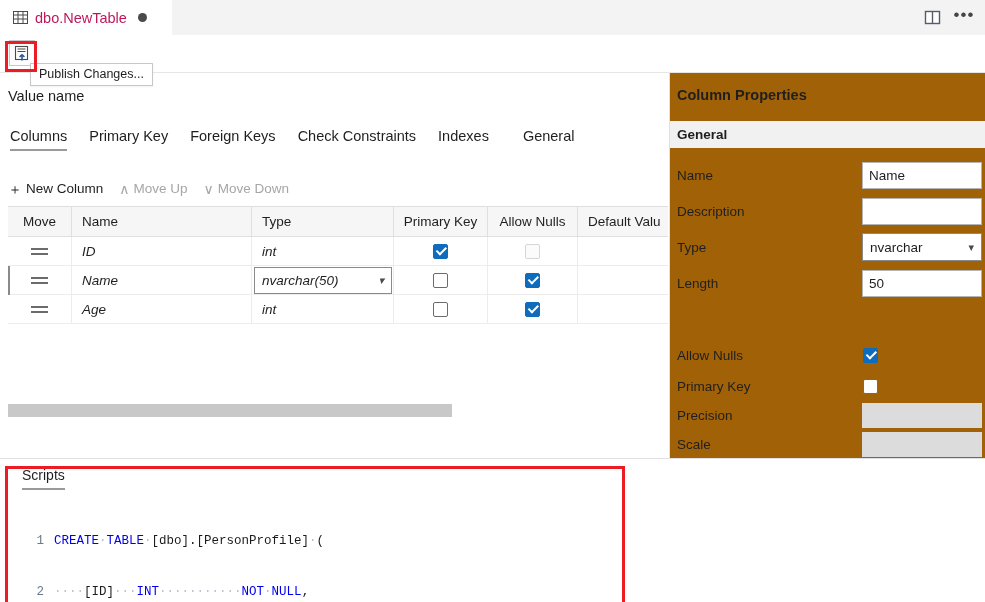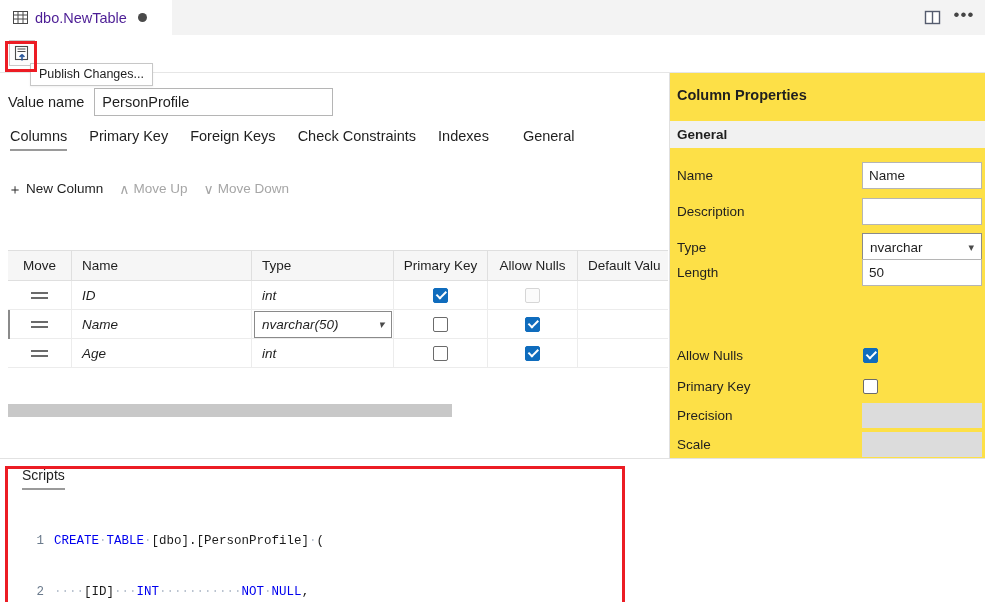--- a/index.html
+++ b/index.html
@@ -19,21 +19,21 @@
     position: absolute; left: 0; top: 0; width: 985px; height: 35px;
     background: #f3f3f3;
     display: flex; align-items: stretch;
   }
   .tab {
     display: flex; align-items: center; gap: 7px;
     padding: 0 14px 0 12px;
     background: #ffffff;
     height: 35px;
     font-size: 14.5px;
-    color: #4c1d95;
+    color: #be185d;
     cursor: pointer;
     min-width: 172px;
   }
   .tab-label { white-space: nowrap; }
   .dirty-dot {
     width: 9px; height: 9px; border-radius: 50%;
     background: #4a4a4a; display: inline-block; margin-left: 4px;
   }
   .tab-icon { display: inline-flex; width: 16px; height: 16px; align-items: center; justify-content: center; }
   .tabbar-right {
@@ -106,21 +106,21 @@
     font-size: 13.5px;
   }
   .cmd { display: flex; align-items: center; gap: 4px; color: #1f1f1f; cursor: pointer; white-space: nowrap; }
   .cmd.disabled { color: #a6a6a6; cursor: default; }
   .cmd .gly { font-size: 14px; line-height: 1; }
 
   
   .grid { position: absolute; left: 8px; top: 133px; width: 660px; }
   .grid-header {
     display: flex; height: 31px; align-items: center;
-    background: #f6f6f6; border-bottom: 1px solid #dfdfdf; border-top: 1px solid #dfdfdf; margin-top: 44px;
+    background: #f6f6f6; border-bottom: 1px solid #dfdfdf; border-top: 1px solid #dfdfdf;
   }
   .grid-header .gcell {
     font-size: 13.5px; color: #1f1f1f; padding-left: 10px;
     height: 31px; display: flex; align-items: center;
     border-right: 1px solid #dfdfdf;
   }
   .grid-row { display: flex; height: 29px; align-items: center; border-bottom: 1px solid #ececec; }
   .grid-row .gcell {
     font-size: 13.5px; color: #1f1f1f; padding-left: 10px;
     height: 29px; display: flex; align-items: center;
@@ -165,21 +165,21 @@
     width: 660px; height: 15px; background: #ffffff;
   }
   .hscroll-thumb {
     position: absolute; left: 0; top: 1px; width: 444px; height: 13px;
     background: #c8c8c8; cursor: pointer;
   }
 
   
   .props {
     position: absolute; left: 669px; top: 73px; width: 316px; height: 392px;
-    background: #fde047; border-left: 1px solid #e0e0e0;
+    background: #a16207; border-left: 1px solid #e0e0e0;
   }
   .props-title {
     position: absolute; left: 7px; top: 14px;
     font-size: 14.5px; font-weight: bold; color: #1f1f1f;
   }
   .props-section {
     position: absolute; left: 0; top: 48px; width: 316px; height: 27px;
     background: #f1f1f1;
     display: flex; align-items: center; padding-left: 7px;
     font-size: 13.5px; font-weight: bold; color: #1f1f1f;
@@ -271,21 +271,20 @@
       </svg>
     </div>
   </div>
   <div class="publish-highlight"></div>
   <div class="tooltip">Publish Changes...</div>
 
   <div class="designer">
 
     <div class="tablename-row">
       <span class="tablename-label">Value name</span>
-      <input class="tablename-input" value="PersonProfile" style="">
     </div>
 
     <div class="tabs">
       <div class="ptab active">Columns</div>
       <div class="ptab">Primary Key</div>
       <div class="ptab">Foreign Keys</div>
       <div class="ptab">Check Constraints</div>
       <div class="ptab">Indexes</div>
       <div class="ptab" style="margin-left:12px;">General</div>
     </div>
@@ -396,21 +395,21 @@
     </div>
 
     <div class="prow" style="top:156px;">
       <span class="plabel">Type</span>
       <div class="pselect">
         <span>nvarchar</span>
         <span class="chev">▾</span>
       </div>
     </div>
 
-    <div class="prow" style="top:181px;">
+    <div class="prow" style="top:192px;">
       <span class="plabel">Length</span>
       <input class="pinput" value="50" style="">
     </div>
 
 
     <div class="prow" style="top:264px;">
       <span class="plabel">Allow Nulls</span>
       <span class="cb checked pcheck"></span>
     </div>
 

